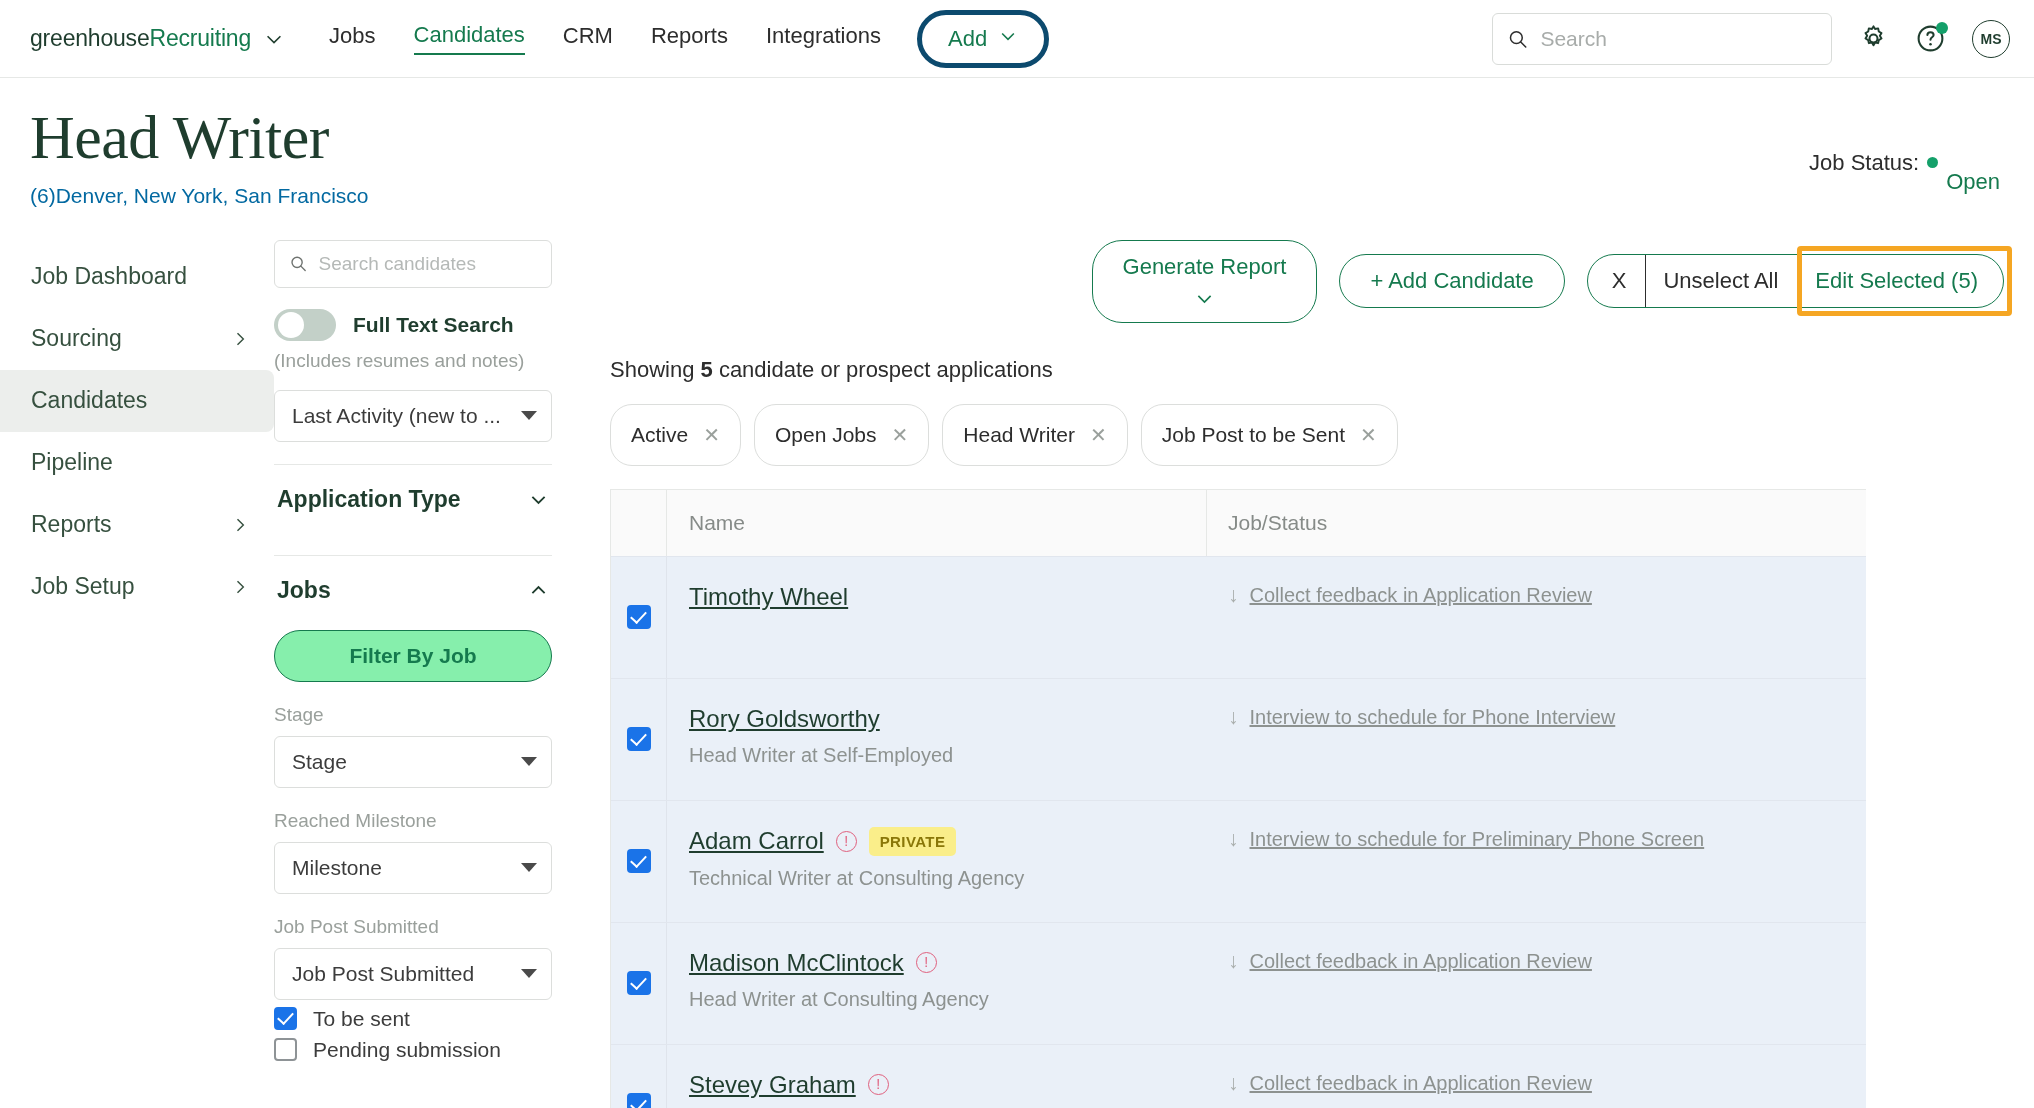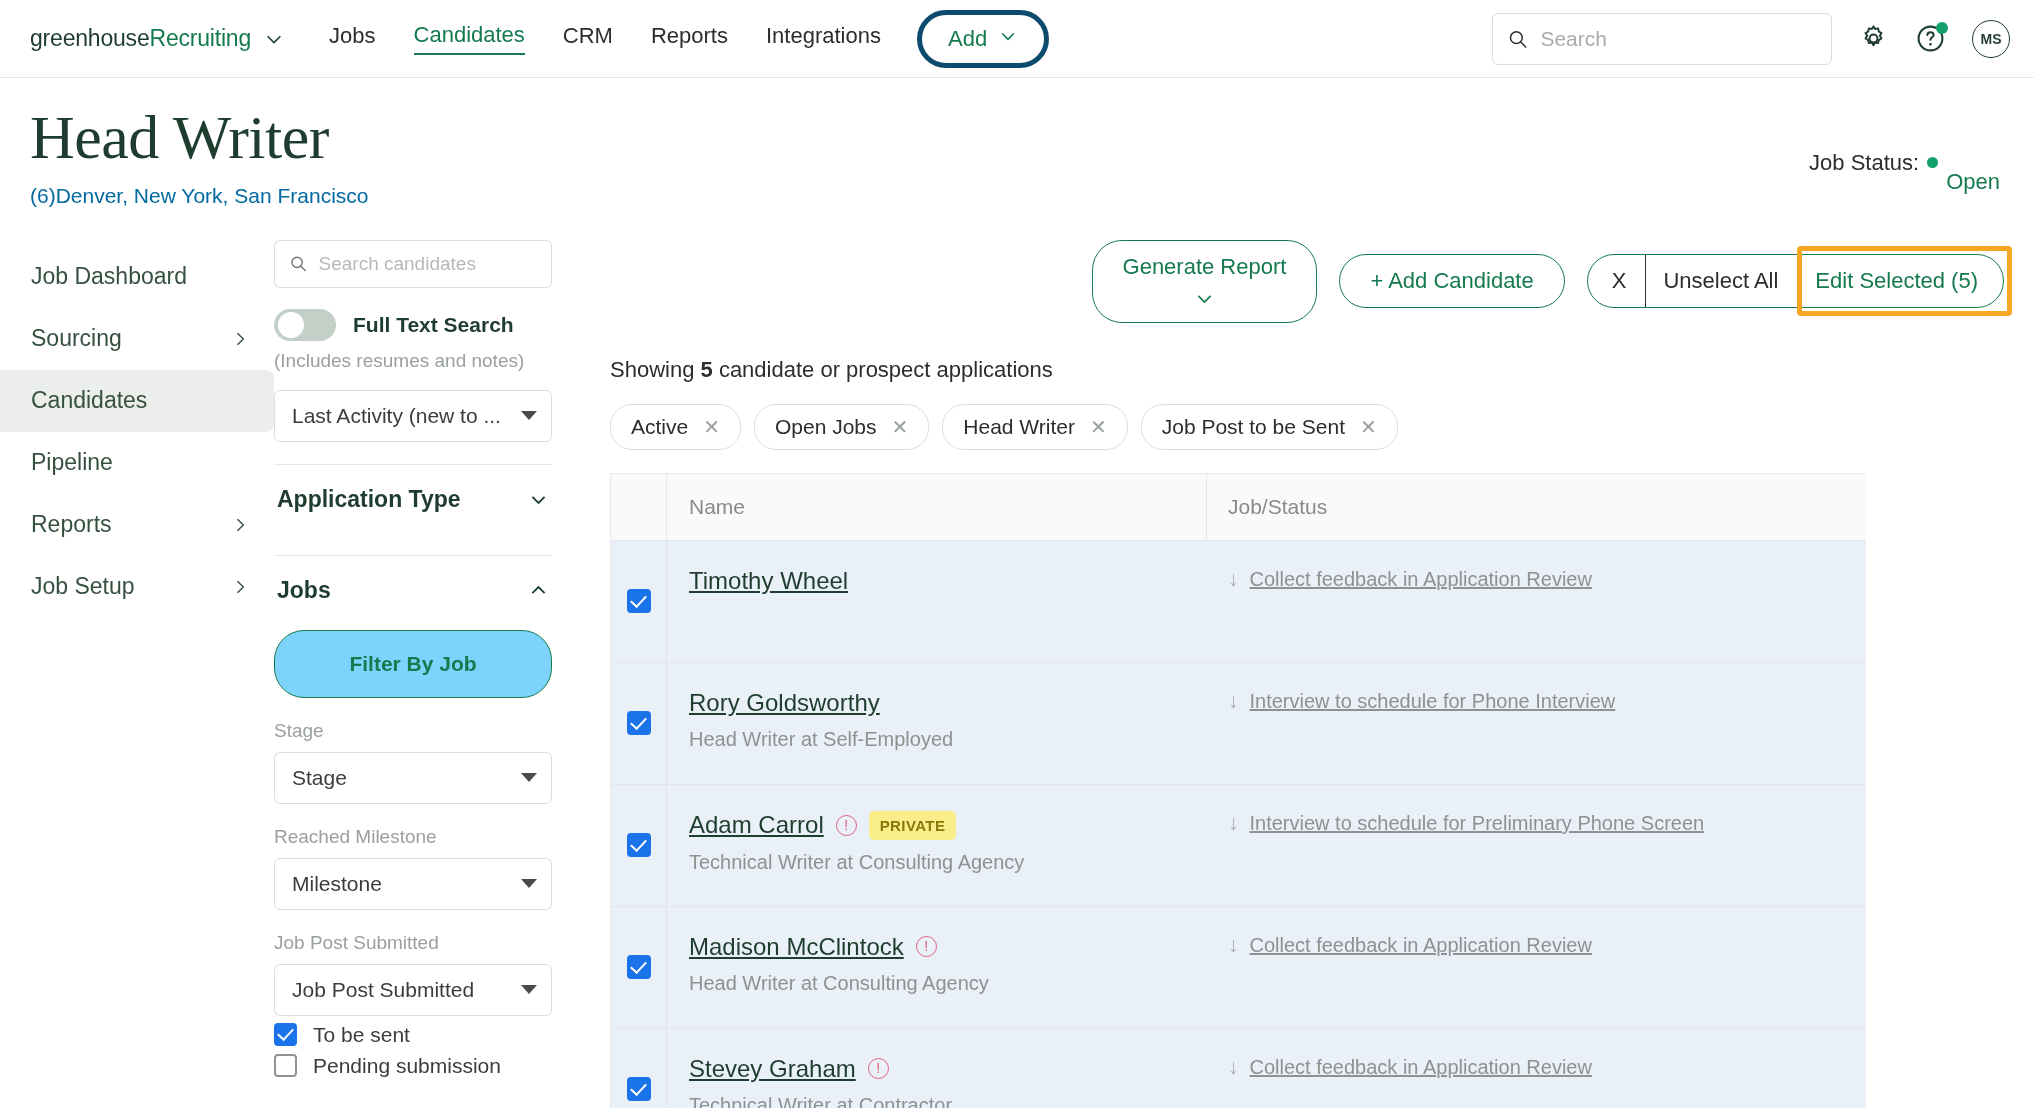--- a/index.html
+++ b/index.html
@@ -164,23 +164,23 @@
 
   .divider { height: 1px; background: #e6e8e6; margin: 22px 0 0 0; }
   .section-head {
     display: flex; align-items: center;
     font-size: 23px; font-weight: bold; color: #1f3d2e;
     padding: 21px 3px 20px 3px; cursor: pointer;
   }
   .section-head .chev { margin-left: auto; display: flex; color: #1f3d2e; }
 
   .filter-job-btn {
-    width: 100%; height: 68px;
+    width: 100%; height: 52px;
     border: 1px solid #157a4e; border-radius: 30px;
-    background: #7dd3fc; color: #157a4e;
+    background: #86efac; color: #157a4e;
     font-size: 21px; font-weight: bold;
     cursor: pointer; margin-top: 6px;
     font-family: "Liberation Sans", sans-serif;
   }
   .field-label { font-size: 19px; color: #9aa09c; margin-top: 22px; }
   .check-row { display: flex; gap: 16px; margin-top: 7px; }
   .cbox {
     width: 23px; height: 23px; border-radius: 4px;
     border: 2px solid #8e9396; background: #fff;
     flex: 0 0 23px; cursor: pointer;
@@ -231,21 +231,21 @@
     border: 5px solid #f5a623;
     border-radius: 4px;
     pointer-events: none;
   }
 
   .showing { font-size: 22px; color: #2d2d2d; margin-top: 34px; }
   .showing b { font-weight: bold; }
   .chips { display: flex; gap: 13px; margin-top: 21px; flex-wrap: wrap; }
   .chip {
     border: 1px solid #dcdedc; border-radius: 22px;
-    padding: 10px 20px; font-size: 21px; color: #2d2d2d;
+    padding: 18px 20px; font-size: 21px; color: #2d2d2d;
     display: flex; align-items: center; gap: 15px;
     background: #fff; cursor: pointer; white-space: nowrap;
   }
   .chip .x { color: #9aa09c; font-size: 20px; }
 
   
   .tbl { margin-top: 23px; border: 1px solid #e6e8e6; border-right: none; width: 1256px; }
   .tbl-head { display: flex; background: #fafafa; height: 66px; }
   .th-check { width: 56px; flex: 0 0 56px; border-right: 1px solid #e6e8e6; }
   .th-name { flex: 0 0 540px; display: flex; align-items: center; padding-left: 22px;

